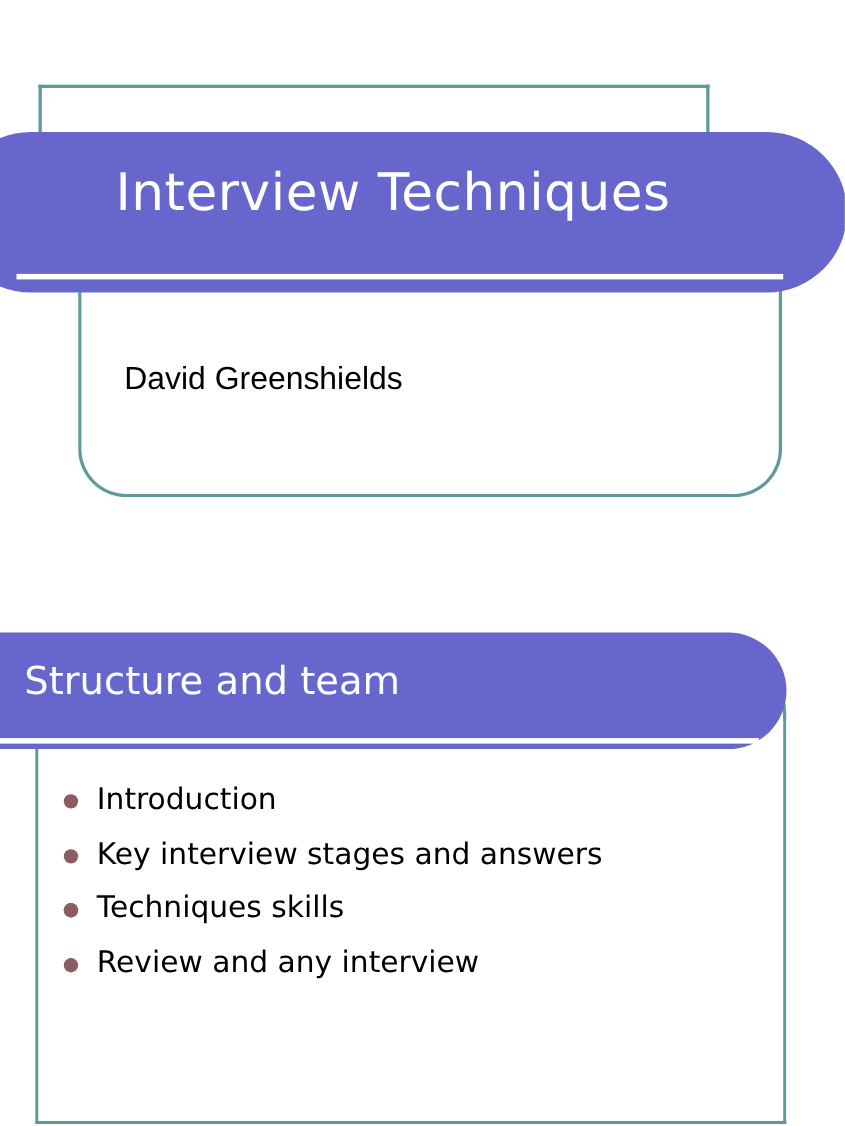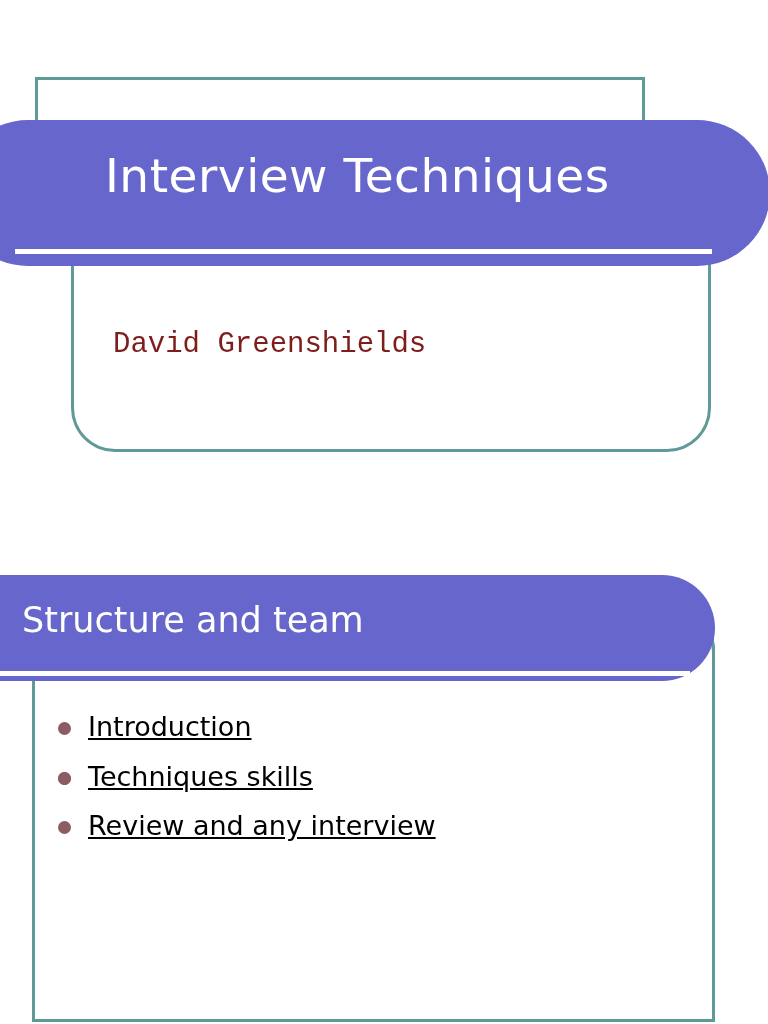--- a/index.html
+++ b/index.html
@@ -96,22 +96,22 @@
     width: 697px;
     height: 5px;
     background: #ffffff;
   }
 
   .s1-subtitle {
     position: absolute;
     left: 98px;
     top: 328px;
     width: 560px;
-    color: #7f1d1d;
-    font-family: Liberation Mono, monospace;
+    color: #000000;
+    font-family: Liberation Sans, sans-serif;
     font-size: 29px;
     font-weight: 400;
     line-height: 1.2;
   }
 
   
   .slide2 {
     position: absolute;
     left: 0;
     top: 552px;
@@ -187,21 +187,20 @@
   .s2-bullets li {
     position: relative;
     padding-left: 33px;
     margin: 0 0 6px 0;
     color: #000000;
     font-family: "DejaVu Sans", sans-serif;
     font-size: 27px;
     font-weight: 400;
     line-height: 1.62;
     white-space: nowrap;
-    text-decoration: underline;
   }
   .s2-bullets li .dot {
     position: absolute;
     left: 3px;
     top: 17px;
     width: 13px;
     height: 13px;
     border-radius: 50%;
     background: #8b5c61;
   }
@@ -234,20 +233,24 @@
 
     <div class="s2-title">Structure and team</div>
 
     <ul class="s2-bullets">
       <li>
         <span class="dot"></span>
         <span>Introduction</span>
       </li>
       <li>
         <span class="dot"></span>
+        <span>Key interview stages and answers</span>
+      </li>
+      <li>
+        <span class="dot"></span>
       </li>
       <li>
         <span class="dot"></span>
         <span>Techniques skills</span>
       </li>
       <li>
         <span class="dot"></span>
         <span>Review and any interview</span>
       </li>
     </ul>

